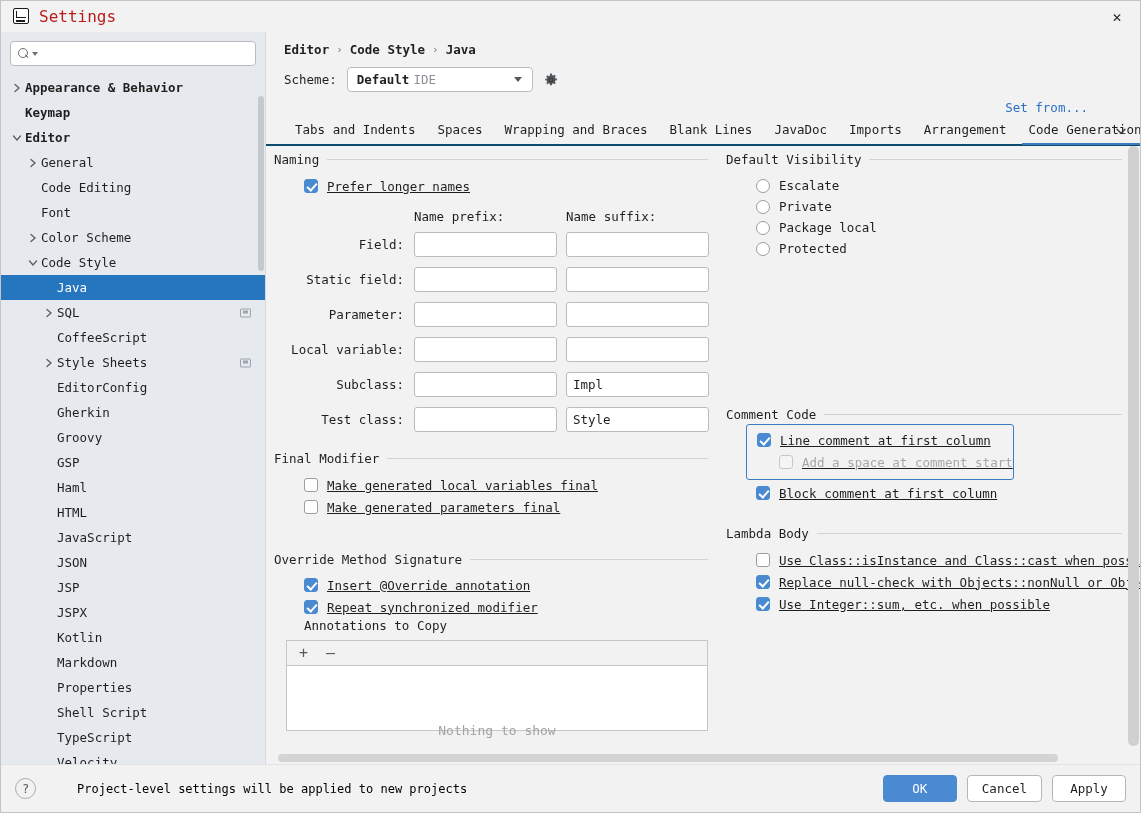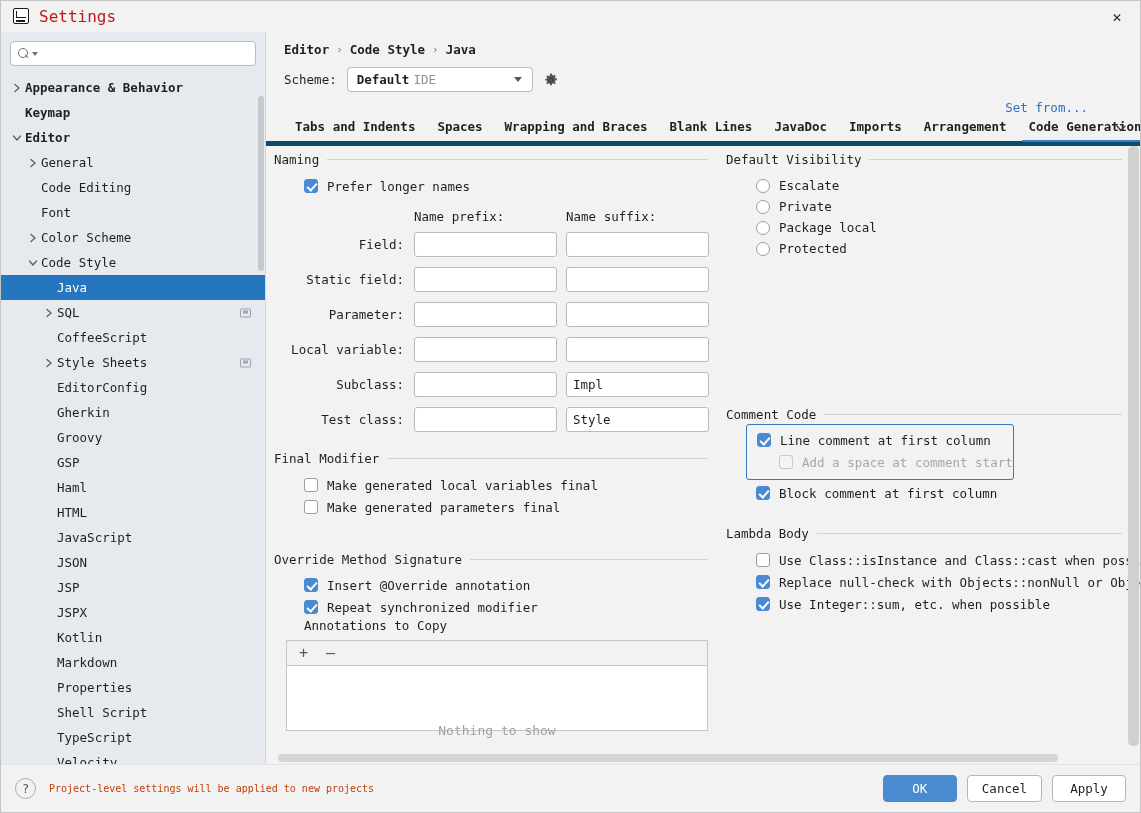--- a/index.html
+++ b/index.html
@@ -157,23 +157,22 @@
 
   .setfrom-row {
     display: flex; justify-content: flex-end;
     padding: 8px 52px 0 0;
   }
   .setfrom-link { color: #2b71c4; font-size: 12.5px; cursor: default; }
 
   .tabs {
     display: flex; align-items: flex-end; gap: 0;
     padding: 8px 0 0 18px; position: relative;
-    border-bottom: 5px solid #0c4a6e;
+    border-bottom: 2px solid #0c4a6e;
     height: 31px;
-    font-weight: bold;
   }
   .tab {
     padding: 0 11px 7px 11px; font-size: 12.5px; white-space: nowrap;
     color: #1f1f1f; position: relative; cursor: default;
   }
   .tab.active { color: #1f1f1f; }
   .tab.active::after {
     content: ""; position: absolute; left: 4px; right: 4px; bottom: -1px;
     height: 2px; background: #3a7cc4;
   }
@@ -196,20 +195,21 @@
     display: flex; align-items: center; gap: 8px;
     padding: 0 18px 0 0;
   }
   .group-title { font-size: 12.5px; white-space: nowrap; color: #1f1f1f; }
   .group-line { flex: 1; height: 1px; background: #d3d3d3; }
 
   .chk-row {
     display: flex; align-items: center; gap: 9px;
     height: 22px; padding-left: 30px; font-size: 12.5px;
     white-space: nowrap;
+    text-decoration: underline;
   }
   .chk-row.sub { padding-left: 52px; }
   .chk {
     width: 14px; height: 14px; min-width: 14px;
     border: 1px solid #9a9da1; border-radius: 3px; background: #ffffff;
     position: relative;
   }
   .chk.on { background: #4a8ad0; border-color: #4a8ad0; }
   .chk.on::after {
     content: ""; position: absolute; left: 4px; top: 1px;
@@ -301,21 +301,21 @@
   .footer {
     height: 48px; min-height: 48px; background: #f2f2f2;
     display: flex; align-items: center; padding: 0 14px 0 14px;
     border-top: 1px solid #e3e3e3;
   }
   .help-icon {
     width: 21px; height: 21px; border: 1.4px solid #a8abae; border-radius: 50%;
     display: flex; align-items: center; justify-content: center;
     font-size: 12px; color: #55585c; margin-right: 13px;
   }
-  .footer-note { color: #c2410c; font-size: 10px; }
+  .footer-note { color: #000000; font-size: 12px; margin-left: 28px; }
   .footer-spacer { flex: 1; }
   .btn {
     height: 27px; min-width: 74px; border-radius: 4px;
     border: 1px solid #b4b7ba; background: #ffffff;
     display: flex; align-items: center; justify-content: center;
     font-size: 12.5px; margin-left: 10px; padding: 0 14px;
     font-family: "DejaVu Sans Mono", "Liberation Mono", monospace;
     color: #1f1f1f; cursor: default;
   }
   .btn.primary { background: #4a8ad0; border-color: #4a8ad0; color: #ffffff; }

